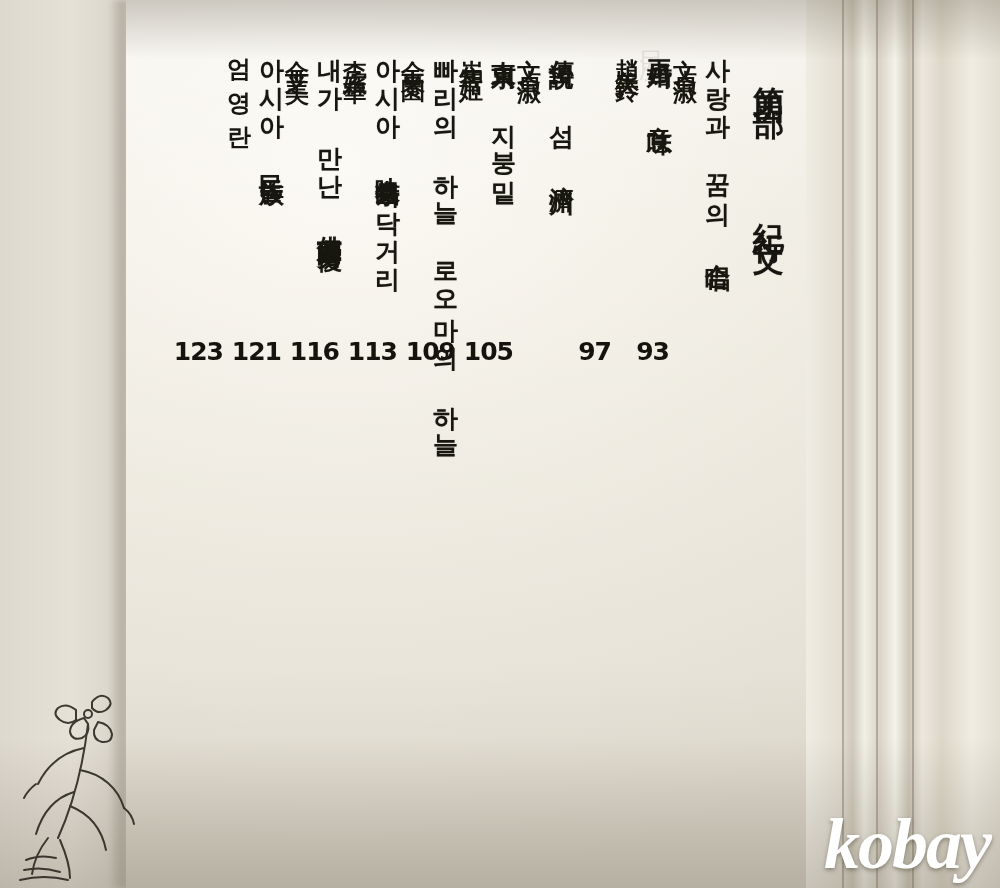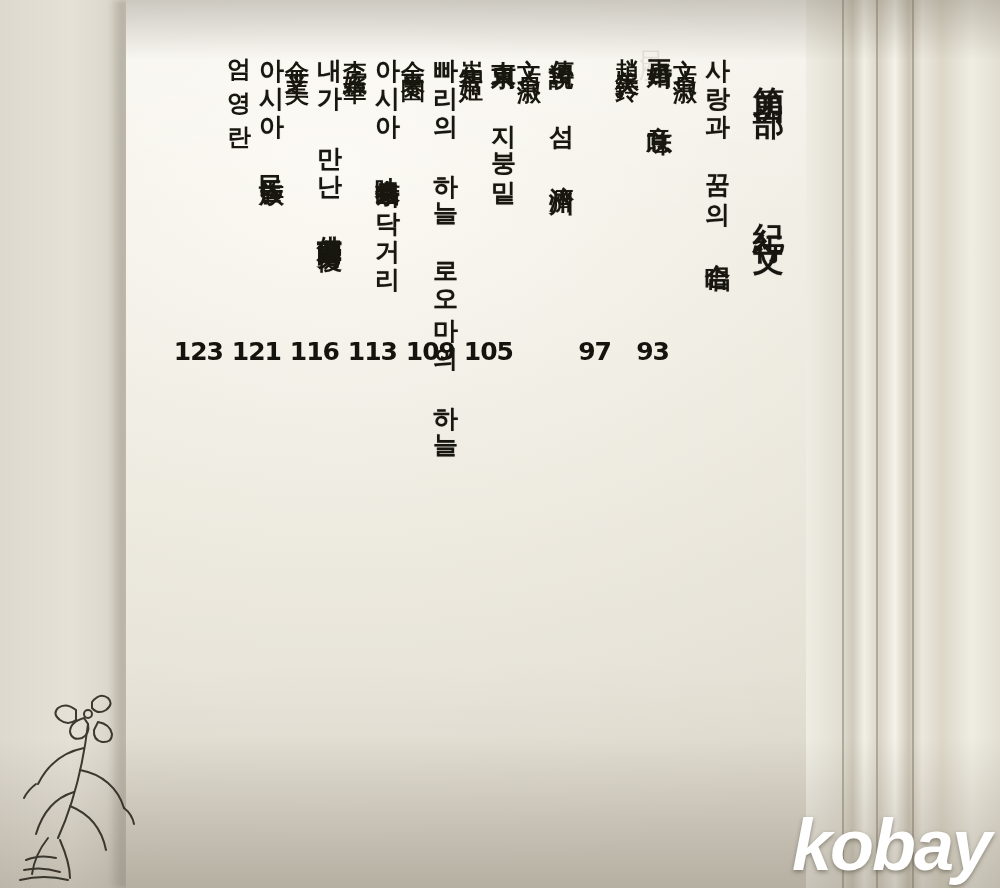--- a/index.html
+++ b/index.html
@@ -172,21 +172,21 @@
     bottom: 0px;
     width: 160px;
     height: 200px;
     opacity: 0.9;
   }
   
   .watermark {
     position: absolute;
     right: 10px;
     bottom: 2px;
-    font-family: Liberation Sans, sans-serif;
+    font-family: Liberation Serif, serif;
     font-size: 72px;
     font-weight: bold;
     font-style: italic;
     color: #ffffff;
     letter-spacing: -2px;
     text-shadow: 0 2px 4px rgba(80,75,60,0.55);
     pointer-events: none;
   }
 </style>
 </head>

